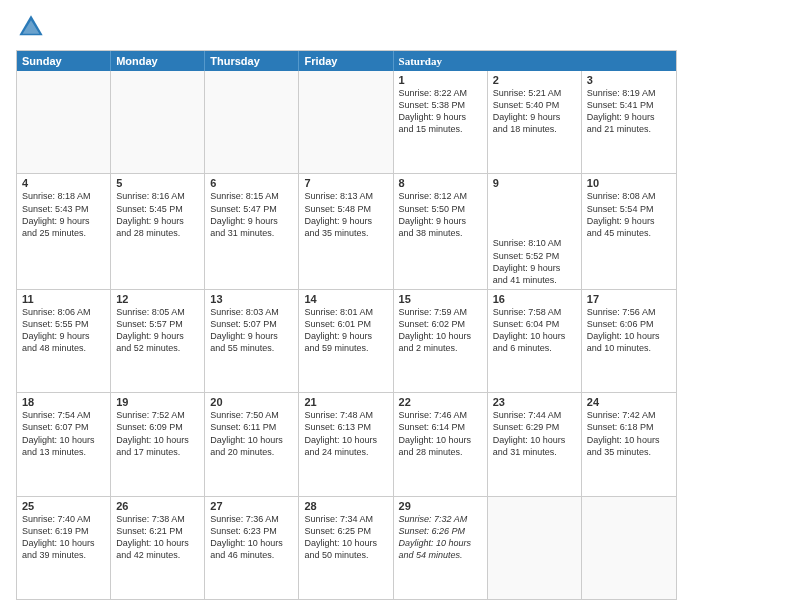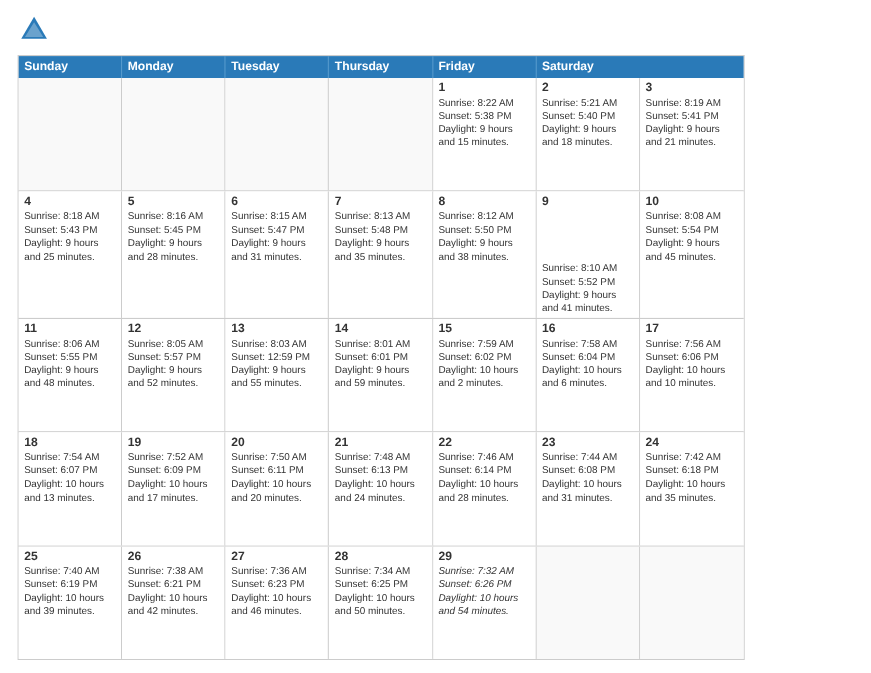--- a/index.html
+++ b/index.html
@@ -70,21 +70,21 @@
       grid-template-columns: repeat(7, 1fr);
       background: #2a7ab8;
     }
     .cal-header-cell {
       color: #fff;
       font-size: 11px;
       font-weight: bold;
       padding: 4px 5px;
       border-right: 1px solid #5599cc;
     }
-    .cal-header-cell:last-child { border-right: none; }
+    .cal-header-cell:last-child { border-right: none; font-family: Liberation Serif, serif; }
     .cal-body {
       flex: 1;
       display: flex;
       flex-direction: column;
     }
     .cal-row {
       display: grid;
       grid-template-columns: repeat(7, 1fr);
       flex: 1;
       border-top: 1px solid #ccc;
@@ -129,21 +129,20 @@
     <div class="title-block">
       <div class="main-title"></div>
       <div class="sub-title"></div>
     </div>
   </div>
 
   <div class="calendar">
     <div class="cal-header" id="cal-header">
         <div class="cal-header-cell">Sunday</div>
         <div class="cal-header-cell">Monday</div>
-        <div class="cal-header-cell">Tuesday</div>
         <div class="cal-header-cell">Thursday</div>
         <div class="cal-header-cell">Friday</div>
         <div class="cal-header-cell">Saturday</div>
       </div>
     <div class="cal-body" id="cal-body">
         <div class="cal-row">
           <div class="cal-cell empty"></div>
           <div class="cal-cell empty"></div>
           <div class="cal-cell empty"></div>
           <div class="cal-cell empty"></div>
@@ -231,21 +230,21 @@
           <div class="cal-cell">
             <div class="day-num">12</div>
             <div class="cell-text" style="white-space: pre-line;">Sunrise: 8:05 AM
 Sunset: 5:57 PM
 Daylight: 9 hours
 and 52 minutes.</div>
           </div>
           <div class="cal-cell">
             <div class="day-num">13</div>
             <div class="cell-text" style="white-space: pre-line;">Sunrise: 8:03 AM
-Sunset: 12:59 PM
+Sunset: 5:07 PM
 Daylight: 9 hours
 and 55 minutes.</div>
           </div>
           <div class="cal-cell">
             <div class="day-num">14</div>
             <div class="cell-text" style="white-space: pre-line;">Sunrise: 8:01 AM
 Sunset: 6:01 PM
 Daylight: 9 hours
 and 59 minutes.</div>
           </div>
@@ -303,21 +302,21 @@
           <div class="cal-cell">
             <div class="day-num">22</div>
             <div class="cell-text" style="white-space: pre-line;">Sunrise: 7:46 AM
 Sunset: 6:14 PM
 Daylight: 10 hours
 and 28 minutes.</div>
           </div>
           <div class="cal-cell">
             <div class="day-num">23</div>
             <div class="cell-text" style="white-space: pre-line;">Sunrise: 7:44 AM
-Sunset: 6:08 PM
+Sunset: 6:29 PM
 Daylight: 10 hours
 and 31 minutes.</div>
           </div>
           <div class="cal-cell">
             <div class="day-num">24</div>
             <div class="cell-text" style="white-space: pre-line;">Sunrise: 7:42 AM
 Sunset: 6:18 PM
 Daylight: 10 hours
 and 35 minutes.</div>
           </div>

